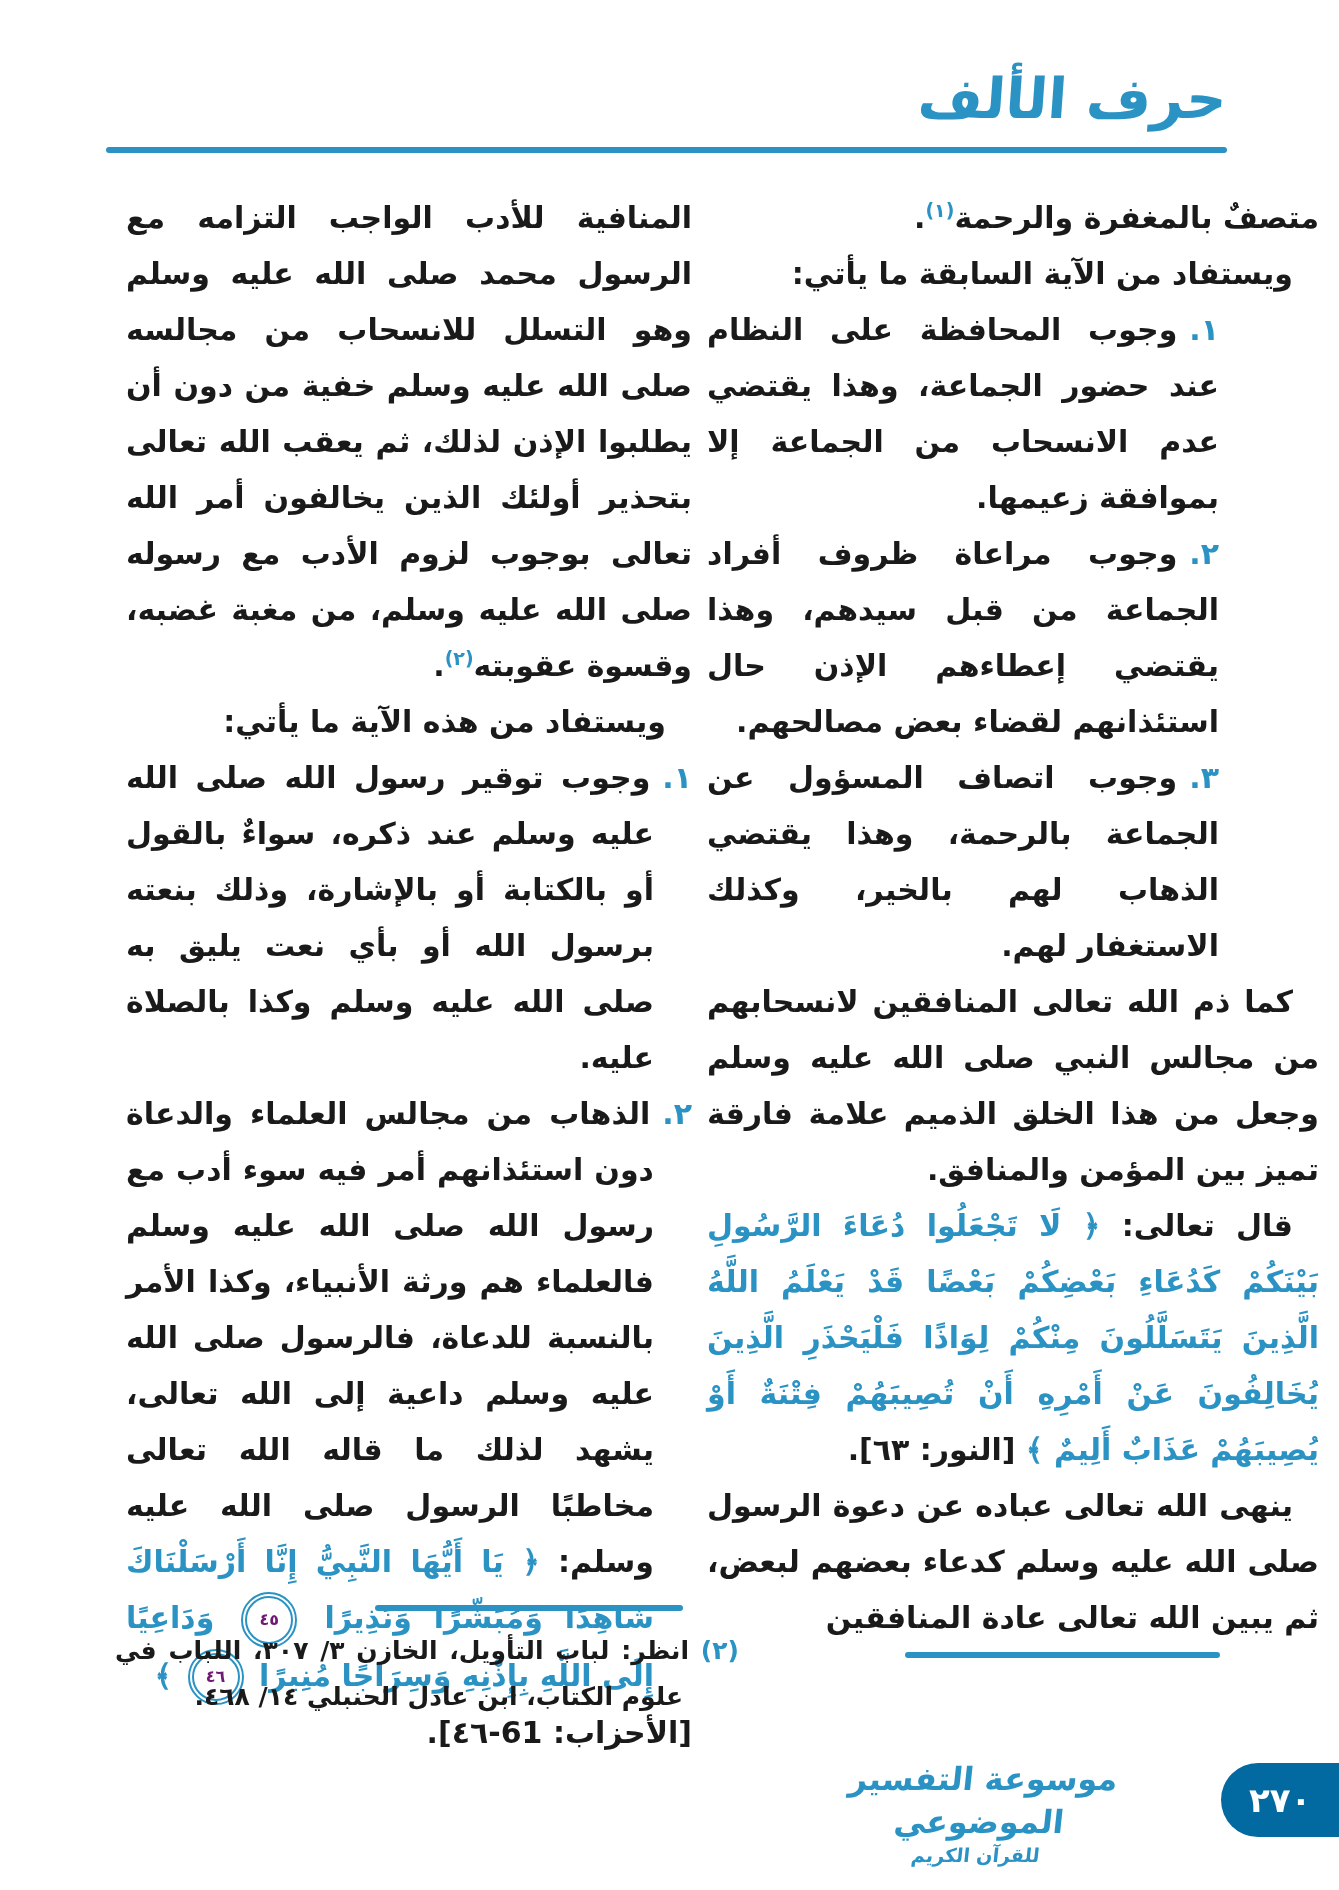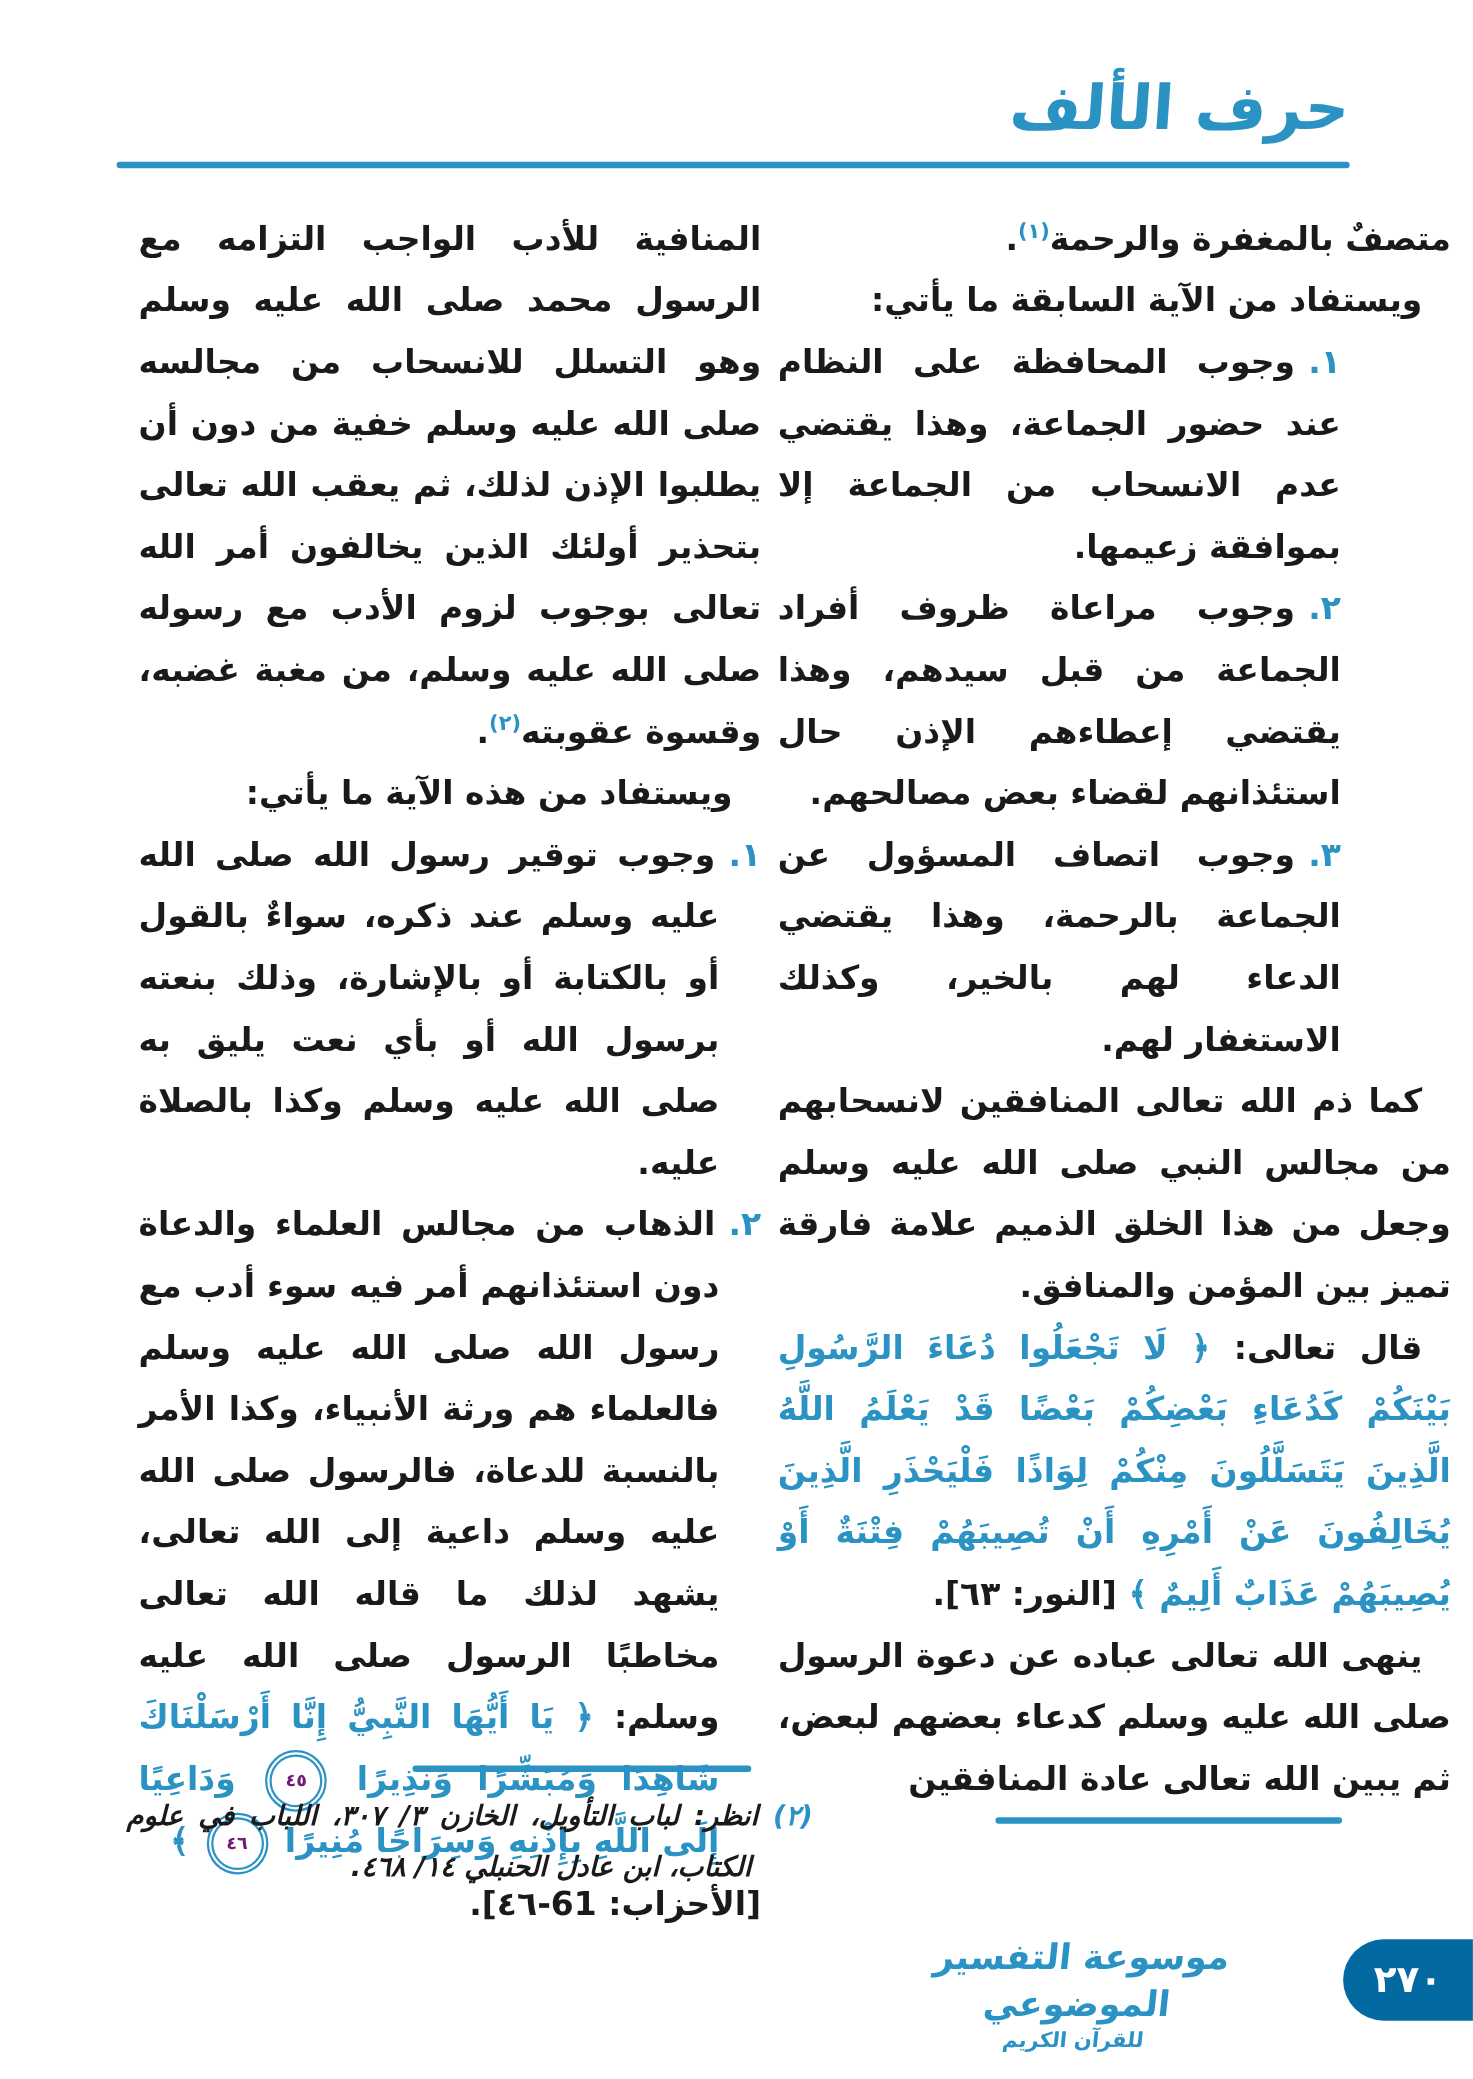--- a/index.html
+++ b/index.html
@@ -55,21 +55,21 @@
     text-indent:0;
   }
   
   .sep{position:absolute;height:6px;background:#2b93c4;border-radius:3px;}
   .sep-left{top:1605px;left:375px;width:308px;}
   .sep-right{top:1652px;right:119px;width:315px;}
   .footnote{
     position:absolute;
     font-size:25px;line-height:46px;font-weight:bold;
     text-align:justify;
-    padding-right:56px;text-indent:-56px;font-style:italic;
+    padding-right:56px;text-indent:-56px;
   }
   .footnote .marker{color:#2b93c4;}
   .fn1{top:1668px;right:9px;width:432px;}
   .fn2{top:1628px;left:115px;width:568px;}
   
   .logo{
     position:absolute;top:1758px;left:840px;width:280px;
     text-align:center;color:#2b93c4;
     transform:skewX(-6deg);
   }
@@ -94,21 +94,21 @@
     <p><span>متصفٌ بالمغفرة والرحمة</span><sup class="fn-ref">(١)</sup><span>.</span></p>
     <p class="lead">ويستفاد من الآية السابقة ما يأتي:</p>
 
     <div class="item item-indent">
       <span class="num">١.</span><span>وجوب المحافظة على النظام عند حضور الجماعة، وهذا يقتضي عدم الانسحاب من الجماعة إلا بموافقة زعيمها.</span>
     </div>
     <div class="item item-indent">
       <span class="num">٢.</span><span>وجوب مراعاة ظروف أفراد الجماعة من قبل سيدهم، وهذا يقتضي إعطاءهم الإذن حال استئذانهم لقضاء بعض مصالحهم.</span>
     </div>
     <div class="item item-indent">
-      <span class="num">٣.</span><span>وجوب اتصاف المسؤول عن الجماعة بالرحمة، وهذا يقتضي الدعاء لهم بالخير، وكذلك الاستغفار لهم.</span>
+      <span class="num">٣.</span><span>وجوب اتصاف المسؤول عن الجماعة بالرحمة، وهذا يقتضي الذهاب لهم بالخير، وكذلك الاستغفار لهم.</span>
     </div>
 
     <p class="para">كما ذم الله تعالى المنافقين لانسحابهم من مجالس النبي صلى الله عليه وسلم وجعل من هذا الخلق الذميم علامة فارقة تميز بين المؤمن والمنافق.</p>
 
     <p class="para">
       <span>قال تعالى:</span>
       <span class="quran">﴿ لَا تَجْعَلُوا دُعَاءَ الرَّسُولِ بَيْنَكُمْ كَدُعَاءِ بَعْضِكُمْ بَعْضًا قَدْ يَعْلَمُ اللَّهُ الَّذِينَ يَتَسَلَّلُونَ مِنْكُمْ لِوَاذًا فَلْيَحْذَرِ الَّذِينَ يُخَالِفُونَ عَنْ أَمْرِهِ أَنْ تُصِيبَهُمْ فِتْنَةٌ أَوْ يُصِيبَهُمْ عَذَابٌ أَلِيمٌ ﴾</span>
       <span class="verse-ref">[النور: ٦٣].</span>
     </p>
 

